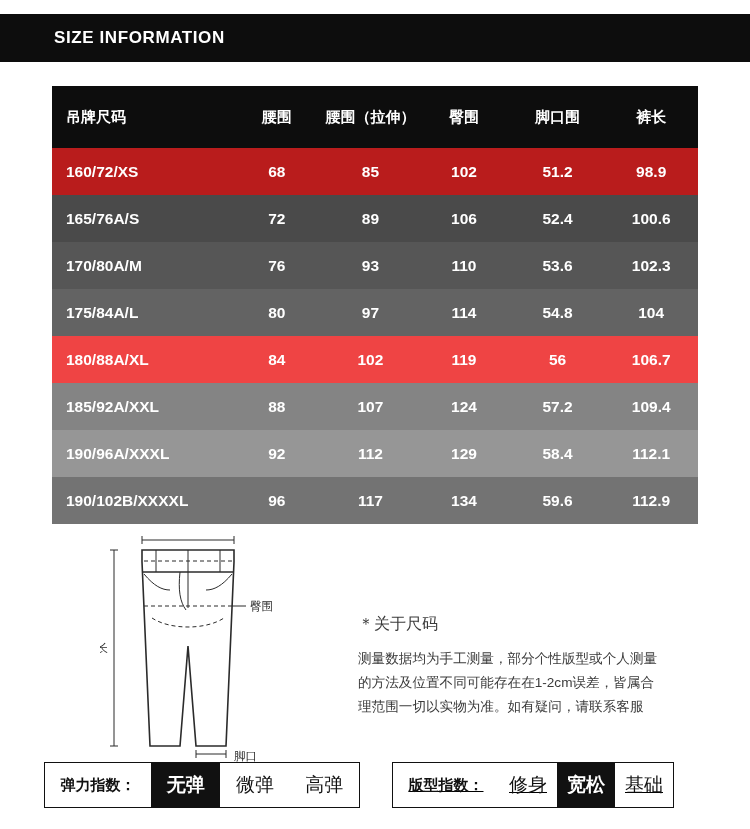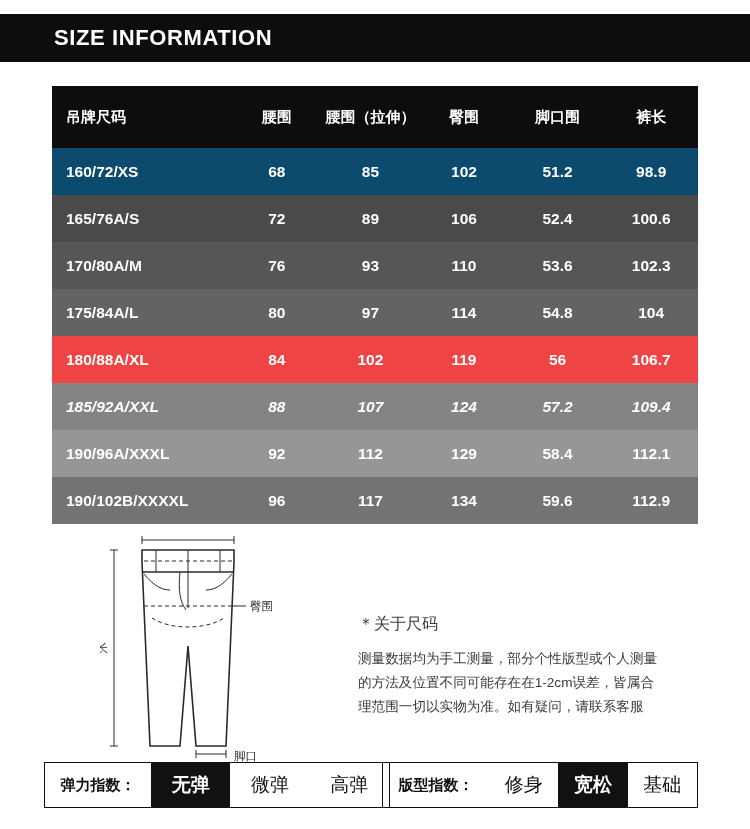--- a/index.html
+++ b/index.html
@@ -20,21 +20,21 @@
   .header-bar {
     position: absolute;
     left: 0; top: 14px;
     width: 750px; height: 48px;
     background: #0d0d0d;
     display: flex;
     align-items: center;
   }
   .header-title {
     color: #ffffff;
-    font-size: 22px;
+    font-size: 17px;
     font-weight: bold;
     letter-spacing: 0.6px;
     margin-left: 54px;
   }
 
   
   .size-table {
     position: absolute;
     left: 52px; top: 86px;
     width: 646px;
@@ -91,22 +91,22 @@
 
   
   .index-box {
     position: absolute;
     top: 762px;
     height: 46px;
     border: 1px solid #111111;
     display: flex;
     align-items: stretch;
   }
-  .index-left  { left: 44px;  width: 346px; }
-  .index-right { left: 382px; width: 316px; }
+  .index-left  { left: 44px;  width: 316px; }
+  .index-right { left: 392px; width: 282px; text-decoration: underline; }
   .index-label {
     display: flex; align-items: center; justify-content: center;
     font-size: 15px; font-weight: bold; color: #111111;
     width: 106px;
   }
   .index-opt {
     flex: 1;
     display: flex; align-items: center; justify-content: center;
     font-size: 19px; color: #111111;
   }
@@ -130,21 +130,21 @@
       <tr>
         <th class="col-label">吊牌尺码</th>
         <th class="col-num">腰围</th>
         <th class="col-num">腰围（拉伸）</th>
         <th class="col-num">臀围</th>
         <th class="col-num">脚口围</th>
         <th class="col-num">裤长</th>
       </tr>
     </thead>
     <tbody id="table-body">
-        <tr style="background: #0c4a6e;">
+        <tr style="background: #b91c1c;">
           <td class="col-label">160/72/XS</td>
           <td class="col-num">68</td>
           <td class="col-num">85</td>
           <td class="col-num">102</td>
           <td class="col-num">51.2</td>
           <td class="col-num">98.9</td>
         </tr>
         <tr style="background: rgb(74, 74, 74);">
           <td class="col-label">165/76A/S</td>
           <td class="col-num">72</td>
@@ -170,21 +170,21 @@
           <td class="col-num">104</td>
         </tr>
         <tr style="background: #ef4444; border-radius: 8px;">
           <td class="col-label">180/88A/XL</td>
           <td class="col-num">84</td>
           <td class="col-num">102</td>
           <td class="col-num">119</td>
           <td class="col-num">56</td>
           <td class="col-num">106.7</td>
         </tr>
-        <tr style="background: rgb(132, 132, 132); font-style: italic;">
+        <tr style="background: rgb(132, 132, 132);">
           <td class="col-label">185/92A/XXL</td>
           <td class="col-num">88</td>
           <td class="col-num">107</td>
           <td class="col-num">124</td>
           <td class="col-num">57.2</td>
           <td class="col-num">109.4</td>
         </tr>
         <tr style="background: rgb(150, 150, 150);">
           <td class="col-label">190/96A/XXXL</td>
           <td class="col-num">92</td>

